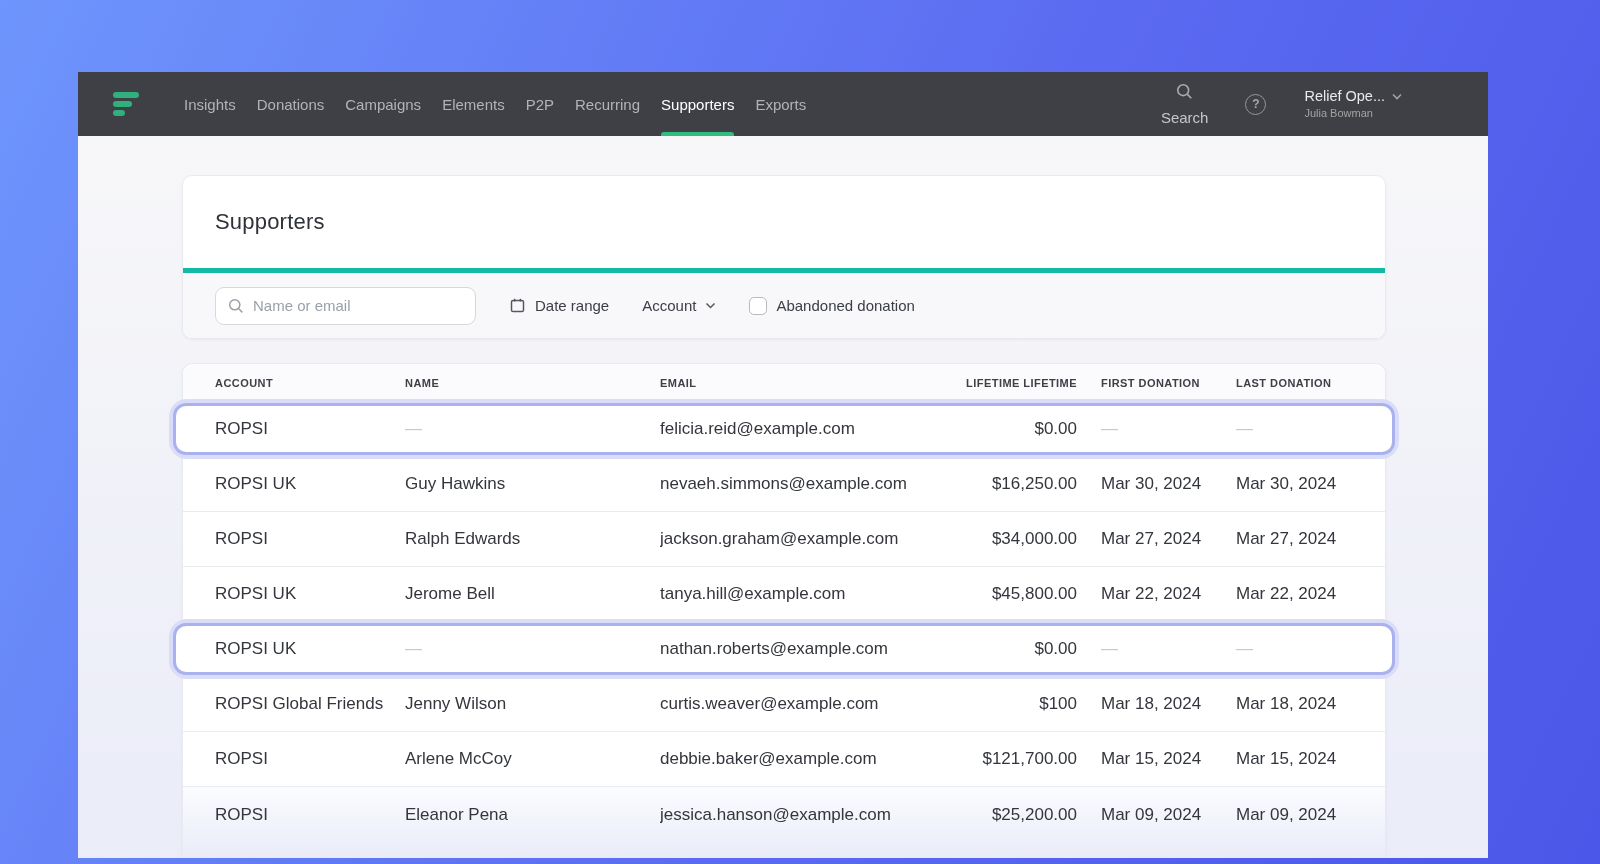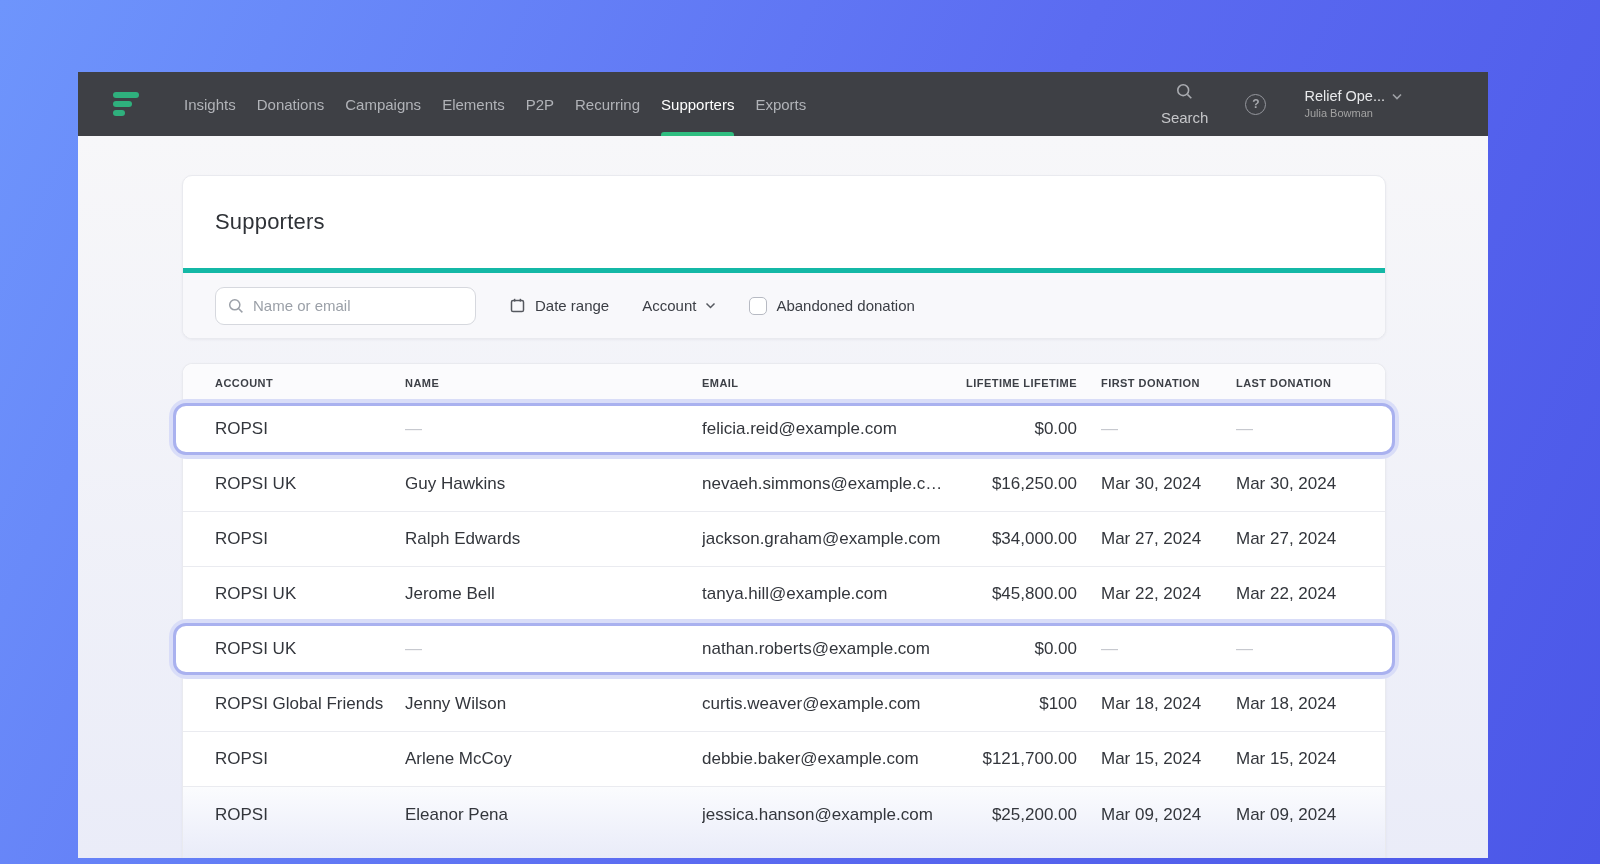--- a/index.html
+++ b/index.html
@@ -61,21 +61,21 @@
   .filter-item svg { stroke:#55585f; }
   .checkbox { width:18px; height:18px; border:1.5px solid #b7bac3; border-radius:5px; background:#fff; flex-shrink:0; }
 
   
   .table-card { margin-top:24px; height:495px; overflow:visible; border-radius:10px 10px 0 0;
     border-bottom:none; background:#fff; }
   .thead { display:flex; align-items:center; height:38px; padding:0 32px;
     background:#fbfbfd; border-bottom:1px solid #ececf1; border-radius:10px 10px 0 0;
     font-size:11px; font-weight:700; letter-spacing:.45px; color:#3d4047; }
   .c-account { width:190px; flex-shrink:0; }
-  .c-name    { width:297px; flex-shrink:0; }
+  .c-name    { width:255px; flex-shrink:0; }
   .c-email   { flex:1; min-width:0; }
   .c-lifetime{ width:130px; flex-shrink:0; text-align:right; }
   .c-first   { width:135px; flex-shrink:0; margin-left:24px; }
   .c-last    { width:117px; flex-shrink:0; }
 
   .trow { position:relative; display:flex; align-items:center; height:55px; padding:0 32px;
     font-size:17px; color:#33363c; border-bottom:1px solid #eaebf0; background:#fff; cursor:pointer; }
   .trow .cell { position:relative; z-index:1; white-space:nowrap; overflow:hidden; text-overflow:ellipsis; }
   .dim { color:#c6c8ce; }
 

